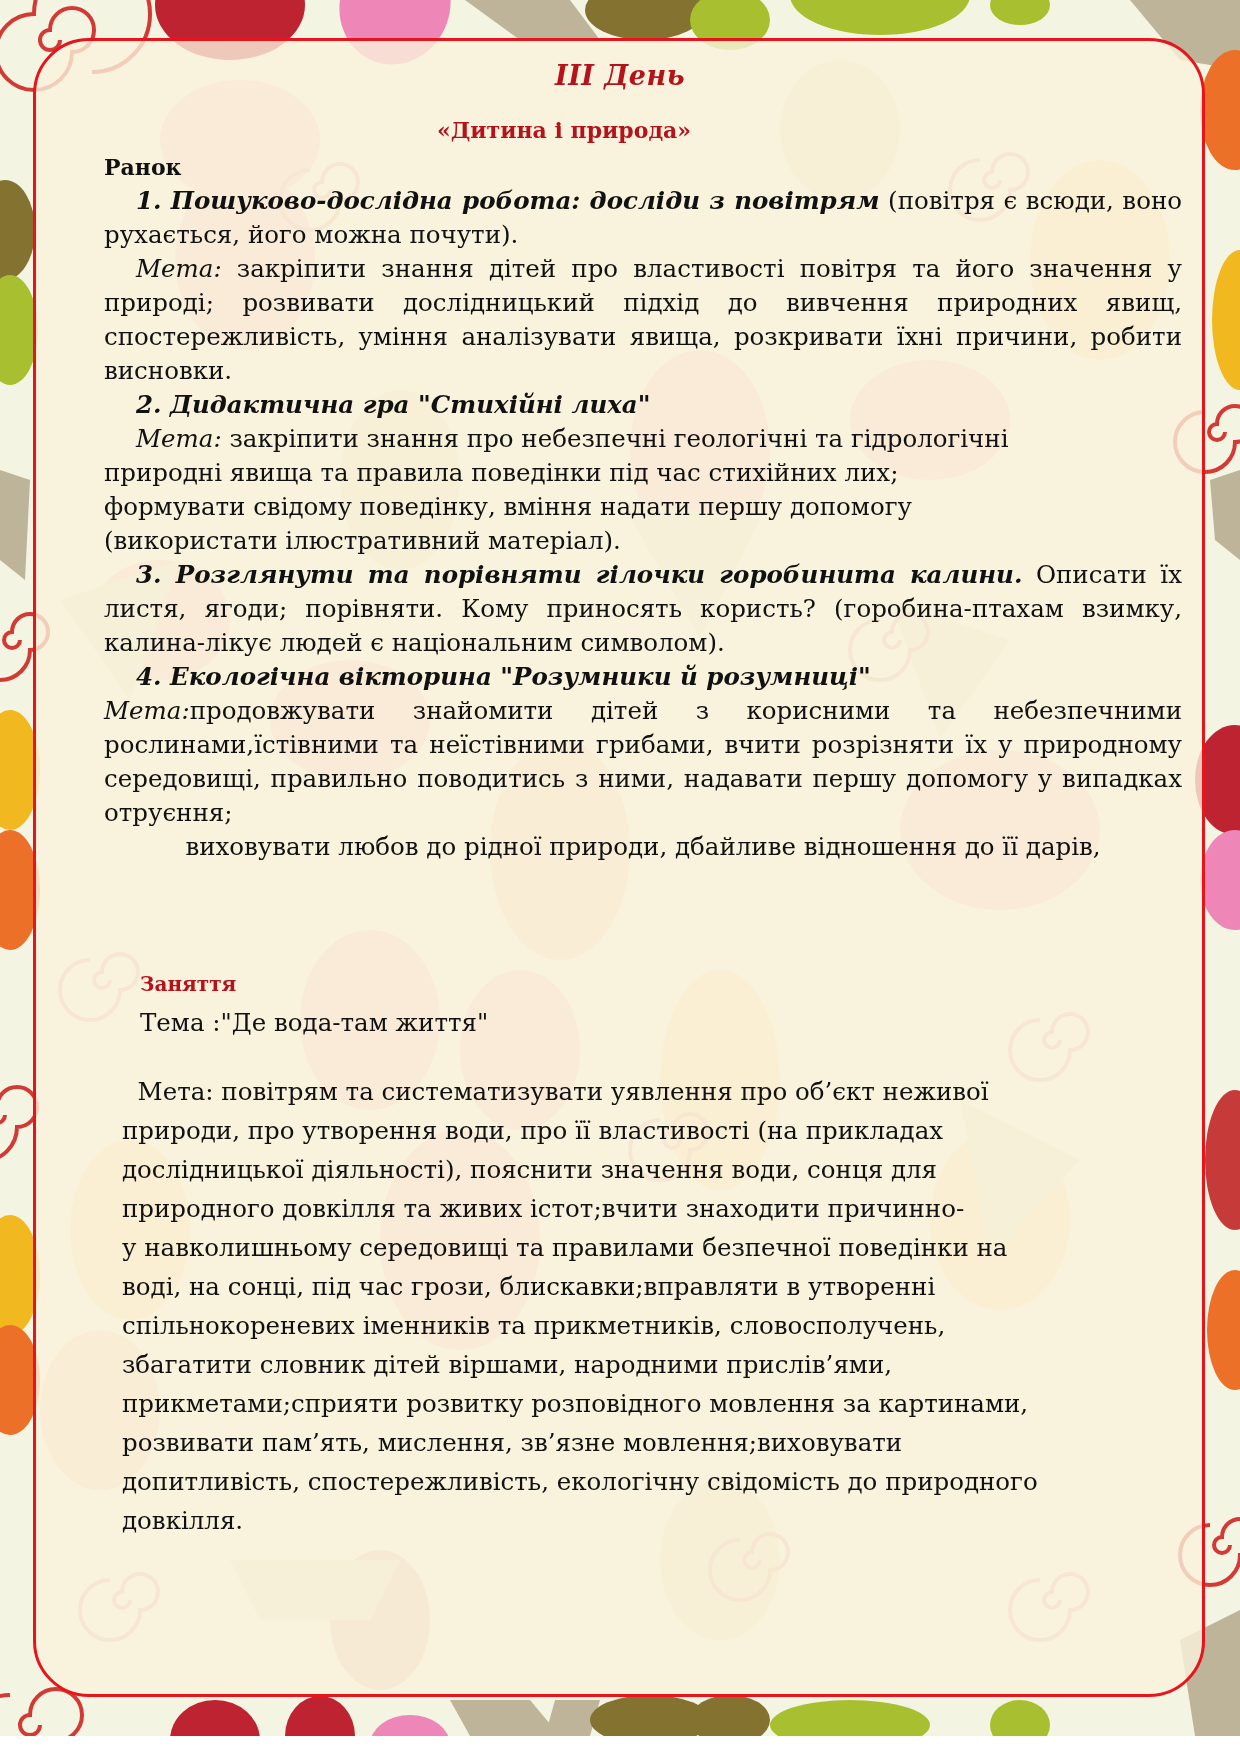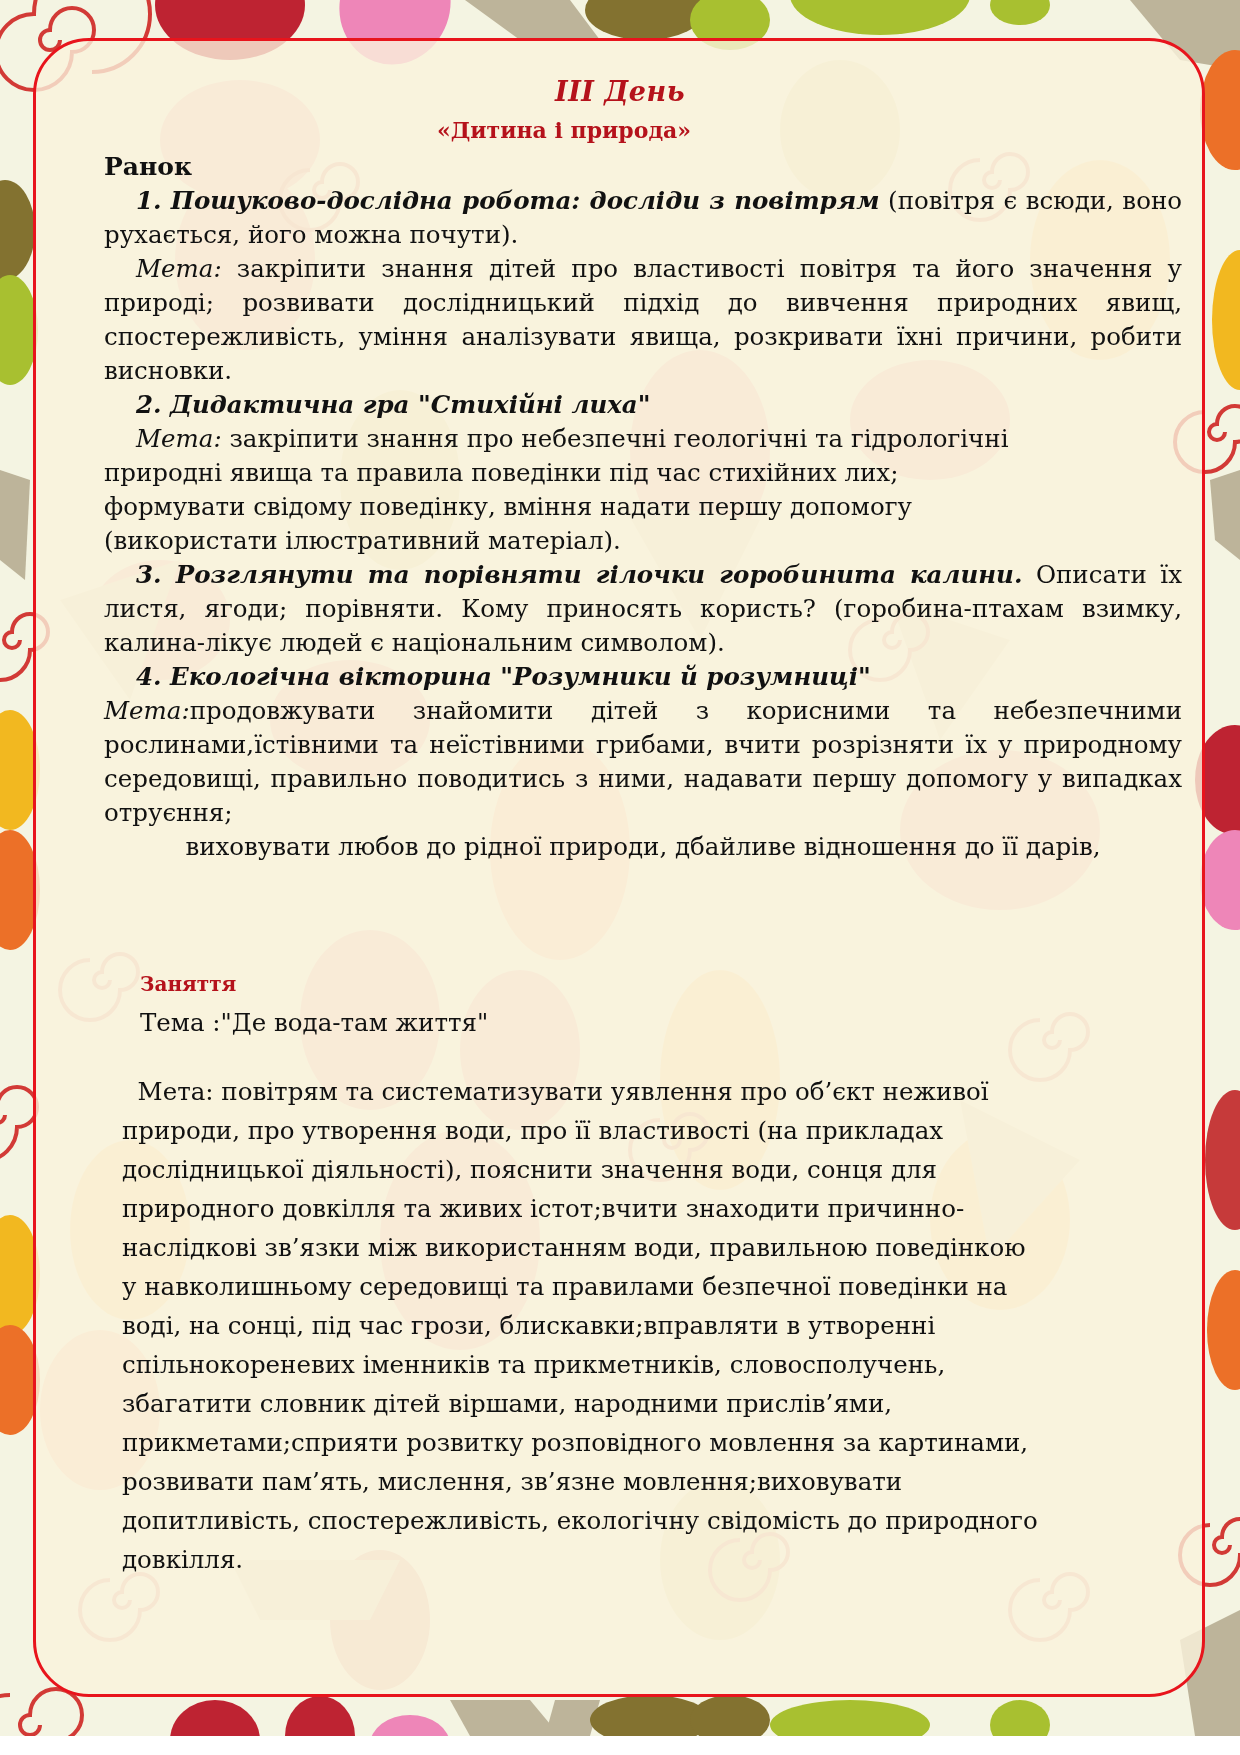--- a/index.html
+++ b/index.html
@@ -15,36 +15,36 @@
   }
   .bg svg { position: absolute; left: 0; top: 0; }
   .card {
     position: absolute; left: 33px; top: 38px; width: 1166px; height: 1653px;
     border: 3px solid #e8141c; border-radius: 56px;
     background: rgba(250, 243, 220, 0.80);
     box-sizing: content-box;
   }
   .content { position: absolute; left: 0; top: 0; width: 1240px; height: 1755px; }
   .title {
-    position: absolute; left: 0; width: 1240px; top: 76px; text-align: center;
+    position: absolute; left: 0; width: 1240px; top: 60px; text-align: center;
     color: #b5121b; font-weight: bold; font-style: italic; font-size: 27px;
     font-family: "DejaVu Serif", serif; letter-spacing: 0.5px;
   }
   .subtitle {
     position: absolute; left: 0; width: 1128px; top: 117px; text-align: center;
     color: #b5121b; font-weight: bold; font-size: 22px;
     font-family: "DejaVu Serif", serif;
   }
   .block {
     position: absolute; left: 104px; width: 1078px; top: 150px;
     font-size: 24.5px; line-height: 34px; text-align: justify;
     font-family: "DejaVu Serif", serif;
   }
   .block p { margin: 0; }
-  .section-head { font-weight: bold; font-size: 25px; }
+  .section-head { font-weight: bold; font-size: 22px; }
   .item-head { font-weight: bold; font-style: italic; padding-left: 32px; }
   .indent { text-indent: 32px; }
   .em { font-style: italic; margin-top: 8px; }
   .lesson {
     position: absolute; left: 122px; width: 1040px; top: 972px;
     font-family: "DejaVu Serif", serif;
   }
   .lesson-head {
     position: absolute; left: 18px; top: 0; color: #b5121b; font-weight: bold; font-size: 20px;
   }
@@ -183,21 +183,20 @@
   </div>
 
   <div class="lesson">
     <div class="lesson-head">Заняття</div>
     <div class="lesson-topic">Тема :"Де вода-там життя"</div>
     <div class="lesson-goal">
       <span style="white-space:pre">  Мета: повітрям та систематизувати уявлення про об’єкт неживої</span>
       <span>природи, про утворення води, про її властивості (на прикладах</span>
       <span>дослідницької діяльності), пояснити значення води, сонця для</span>
       <span>природного довкілля та живих істот;вчити знаходити причинно-</span>
-      <span>наслідкові зв’язки між використанням води, правильною поведінкою</span>
       <span>у навколишньому середовищі та правилами безпечної поведінки на</span>
       <span>воді, на сонці, під час грози, блискавки;вправляти в утворенні</span>
       <span>спільнокореневих іменників та прикметників, словосполучень,</span>
       <span>збагатити словник дітей віршами, народними прислів’ями,</span>
       <span>прикметами;сприяти розвитку розповідного мовлення за картинами,</span>
       <span>розвивати пам’ять, мислення, зв’язне мовлення;виховувати</span>
       <span>допитливість, спостережливість, екологічну свідомість до природного</span>
       <span>довкілля.</span>
     </div>
   </div>

